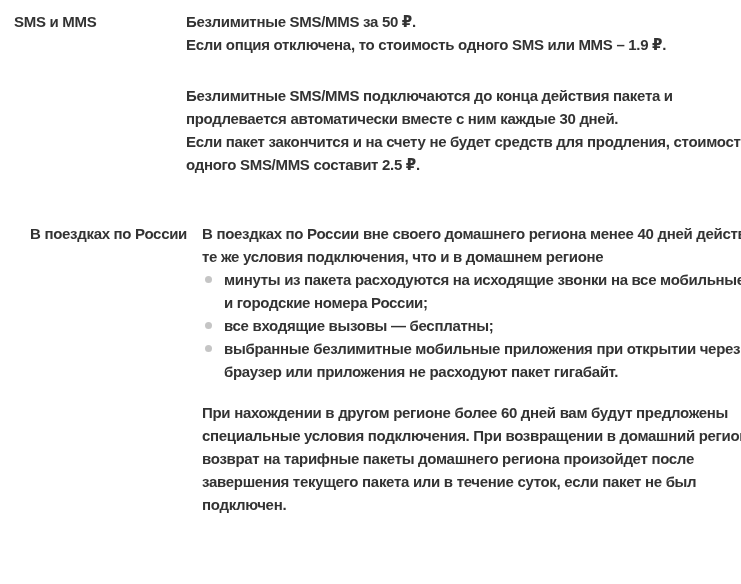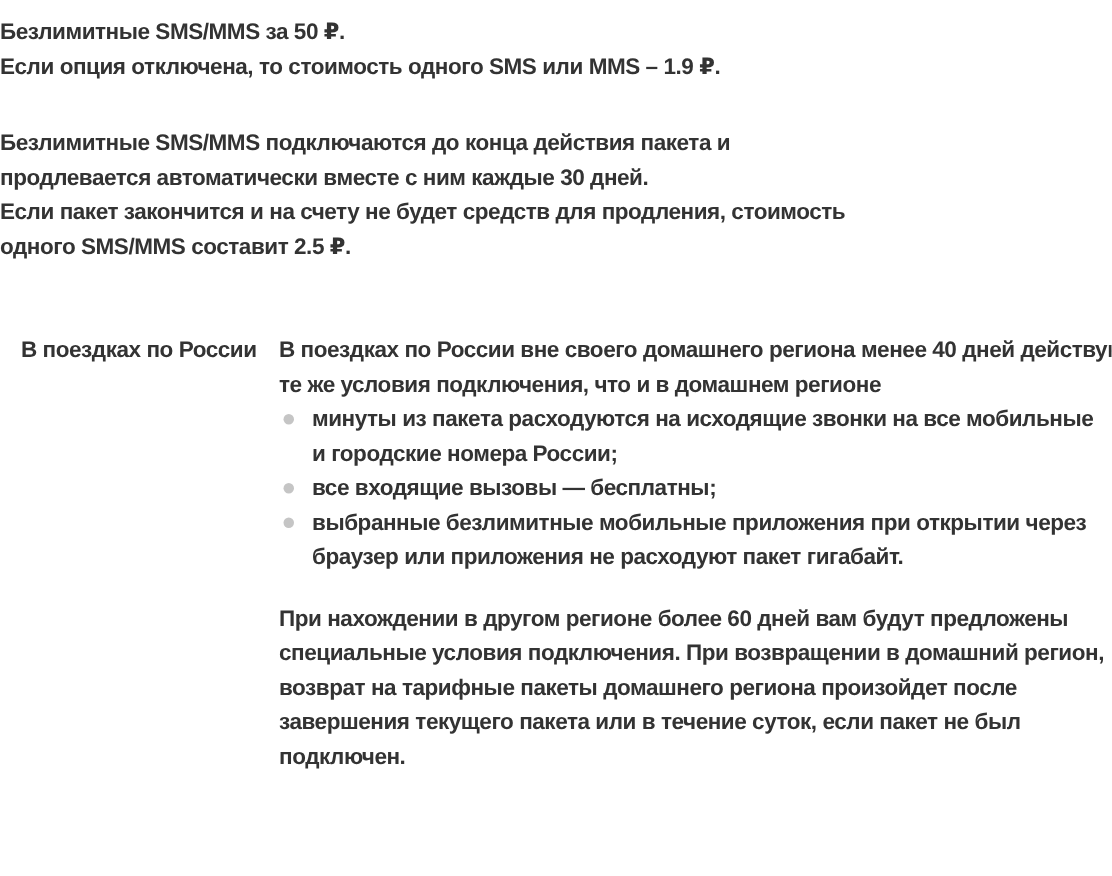--- a/index.html
+++ b/index.html
@@ -8,21 +8,21 @@
     background: var(--bg-color, #ffffff);
     color: var(--text-color, #333333);
     font-family: "Liberation Sans", "DejaVu Sans", sans-serif;
     font-size: 15px;
     line-height: 23px;
     letter-spacing: -0.3px;
     overflow: hidden;
   }
   .page { padding-top: 10px; width: 741px; }
   .row { display: flex; align-items: flex-start; }
-  .row-travel { margin-top: 46px; }
+  .row-travel { margin-top: 46px; margin-left: 16px; }
   .label-col {
     width: 186px;
     padding-left: 14px;
     padding-right: 8px;
     font-weight: 700;
     flex-shrink: 0;
   }
   .content-col { flex: 1; min-width: 0; font-weight: bold; }
   .para { white-space: pre; }
   .para-gap { margin-top: 28px; }
@@ -40,20 +40,21 @@
   }
   .li-text { white-space: pre; display: block; }
   .outro { margin-top: 18px; }
 </style>
 </head>
 <body>
 
 <div class="page">
 
   <section class="row row-sms">
+    <div class="label-col">SMS и MMS</div>
     <div class="content-col">
       <p class="para">Безлимитные SMS/MMS за 50 ₽.
 Если опция отключена, то стоимость одного SMS или MMS – 1.9 ₽.</p>
       <p class="para para-gap">Безлимитные SMS/MMS подключаются до конца действия пакета и
 продлевается автоматически вместе с ним каждые 30 дней.
 Если пакет закончится и на счету не будет средств для продления, стоимость
 одного SMS/MMS составит 2.5 ₽.</p>
     </div>
   </section>
 

